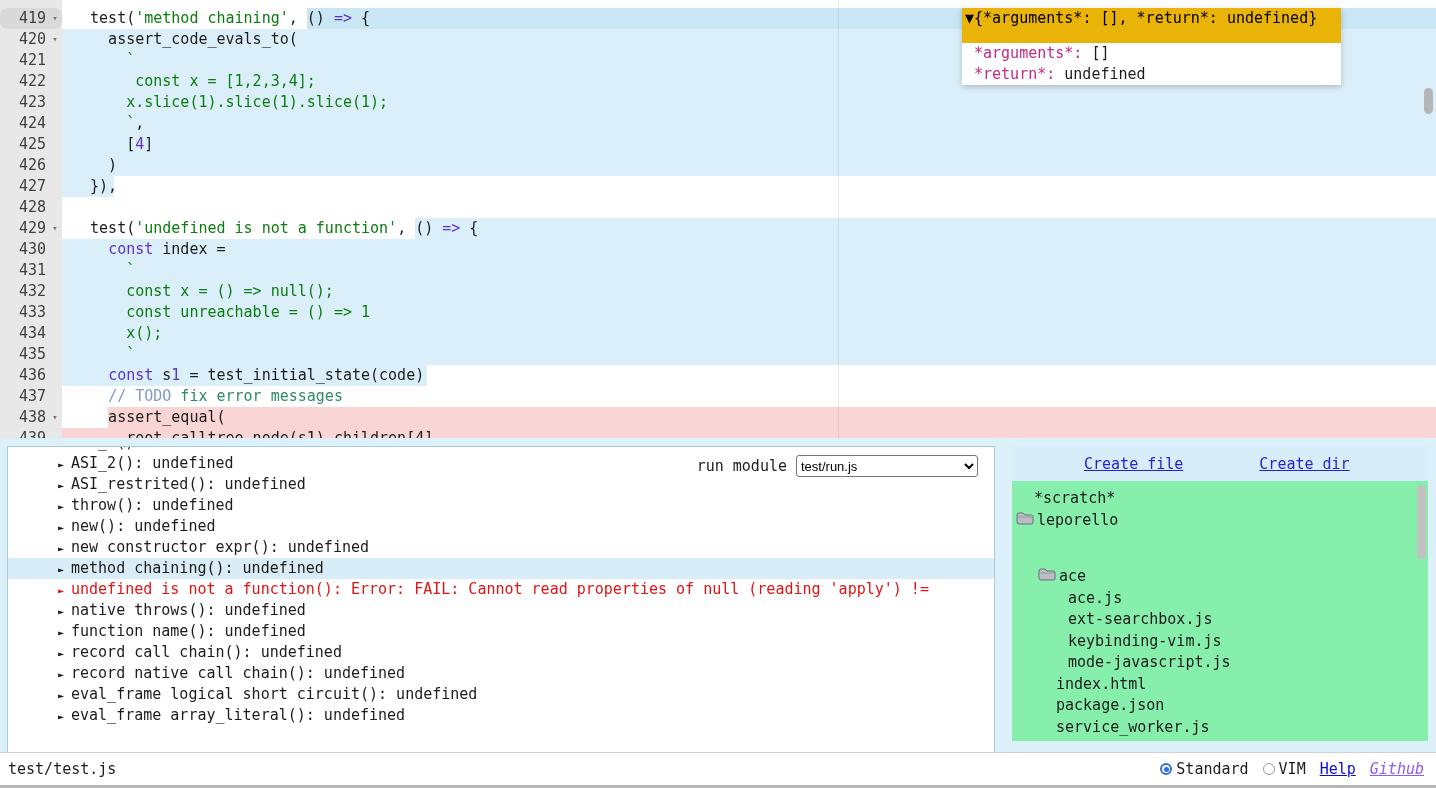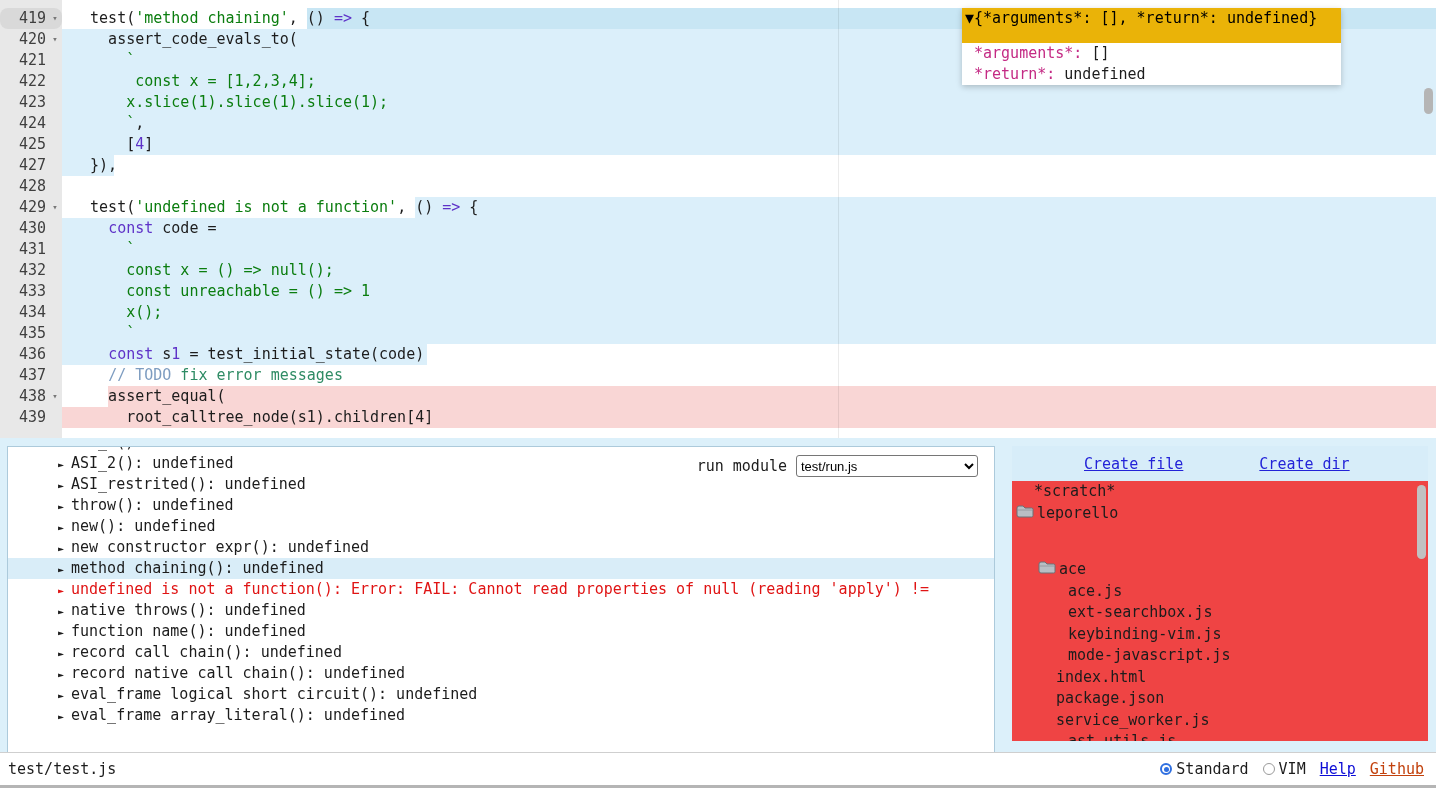--- a/index.html
+++ b/index.html
@@ -45,37 +45,37 @@
   .run-module{position:absolute;top:8px;right:16px;display:flex;align-items:center;gap:9px;z-index:4;}
   .run-module select{width:182px;height:22px;font-family:"Liberation Sans",sans-serif;font-size:13px;
                      border:1px solid #767676;border-radius:3px;background:#fff;}
   .h-scrollbar{position:absolute;left:0;right:0;bottom:0;height:13px;background:#f4f4f4;border-top:1px solid #e4e4e4;}
   .h-thumb{position:absolute;left:3px;top:2px;height:9px;width:93%;background:#c1c1c1;border-radius:5px;}
 
   
   .files-panel{position:absolute;left:1012px;top:446px;width:416px;height:295px;overflow:hidden;}
   .files-header{height:35px;background:#d7edf9;display:flex;align-items:center;padding-left:72px;gap:76px;}
   .files-header a{color:#2323d8;text-decoration:underline;cursor:pointer;}
-  .tree{position:absolute;left:0;top:35px;right:0;bottom:0;background:#ef4444;overflow:hidden;}
+  .tree{position:absolute;left:0;top:35px;right:0;bottom:0;background:#86efac;overflow:hidden;padding-top:7px;}
   .tree-row{height:21.5px;line-height:21.5px;white-space:pre;display:flex;align-items:center;}
   .folder-ic{display:inline-block;margin-right:3px;}
   .v-scrollbar{position:absolute;right:2px;top:39px;width:9px;height:74px;background:#c1c1c1;border-radius:5px;z-index:5;}
 
   
   .statusbar{position:absolute;left:0;top:752px;right:0;bottom:0;background:#fff;
              border-top:1px solid #cfcfcf;border-bottom:3px solid #b5b5b5;box-sizing:border-box;
              display:flex;align-items:center;}
   .sb-file{padding-left:8px;}
   .sb-right{margin-left:auto;display:flex;align-items:center;gap:14px;padding-right:12px;}
   .radio{display:inline-flex;align-items:center;gap:4px;cursor:pointer;}
   .radio-circle{width:12px;height:12px;border-radius:50%;box-sizing:border-box;border:1.5px solid #9a9a9a;background:#fff;display:inline-block;position:relative;}
   .radio-circle.on{border:2px solid #2f6fe0;}
   .radio-circle.on::after{content:"";position:absolute;left:1.5px;top:1.5px;width:5px;height:5px;border-radius:50%;background:#2f6fe0;}
   .sb-link-help{color:#0b0bd6;text-decoration:underline;cursor:pointer;}
-  .sb-link-github{color:#c2410c;text-decoration:underline;cursor:pointer;}
+  .sb-link-github{color:#8b5cf6;text-decoration:underline;cursor:pointer;font-style:italic;}
 </style>
 </head>
 <body>
 
 <div class="screen">
 
   <div class="editor">
     <div class="gutter-bg"></div>
     <div class="ed-lines">
         <div class="ed-row">
@@ -122,20 +122,27 @@
         </div>
         <div class="ed-row">
           <div class="gut">
             <span class="num">425</span>
             <span class="fold"></span>
           </div>
           <div class="code"><div class="hl hl-sel" style="left: 0px; right: 0px;"></div><div class="txt"><span class="tk-p">      [</span><span class="tk-k">4</span><span class="tk-p">]</span></div></div>
         </div>
         <div class="ed-row">
           <div class="gut">
+            <span class="num">426</span>
+            <span class="fold"></span>
+          </div>
+          <div class="code"><div class="hl hl-sel" style="left: 0px; right: 0px;"></div><div class="txt"><span class="tk-p">    )</span></div></div>
+        </div>
+        <div class="ed-row">
+          <div class="gut">
             <span class="num">427</span>
             <span class="fold"></span>
           </div>
           <div class="code"><div class="hl hl-sel" style="left: 0px; width: calc(4.6ch + 10px);"></div><div class="txt"><span class="tk-p">  }),</span></div></div>
         </div>
         <div class="ed-row">
           <div class="gut">
             <span class="num">428</span>
             <span class="fold"></span>
           </div>
@@ -146,21 +153,21 @@
             <span class="num">429</span>
             <span class="fold">▾</span>
           </div>
           <div class="code"><div class="hl hl-sel" style="left: calc(38ch + 10px); right: 0px;"></div><div class="txt"><span class="tk-p">  test(</span><span class="tk-s">'undefined is not a function'</span><span class="tk-p">, () </span><span class="tk-k">=&gt;</span><span class="tk-p"> {</span></div></div>
         </div>
         <div class="ed-row">
           <div class="gut">
             <span class="num">430</span>
             <span class="fold"></span>
           </div>
-          <div class="code"><div class="hl hl-sel" style="left: 0px; right: 0px;"></div><div class="txt"><span class="tk-p">    </span><span class="tk-k">const</span><span class="tk-p"> code =</span></div></div>
+          <div class="code"><div class="hl hl-sel" style="left: 0px; right: 0px;"></div><div class="txt"><span class="tk-p">    </span><span class="tk-k">const</span><span class="tk-p"> index =</span></div></div>
         </div>
         <div class="ed-row">
           <div class="gut">
             <span class="num">431</span>
             <span class="fold"></span>
           </div>
           <div class="code"><div class="hl hl-sel" style="left: 0px; right: 0px;"></div><div class="txt"><span class="tk-s">      `</span></div></div>
         </div>
         <div class="ed-row">
           <div class="gut">

